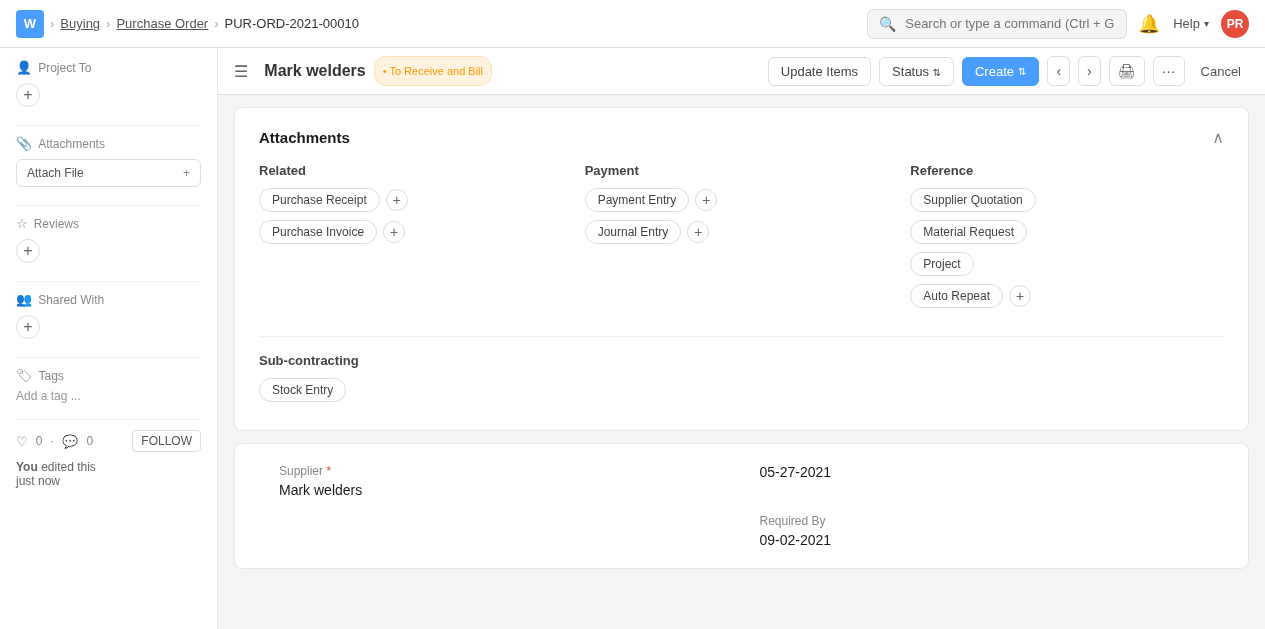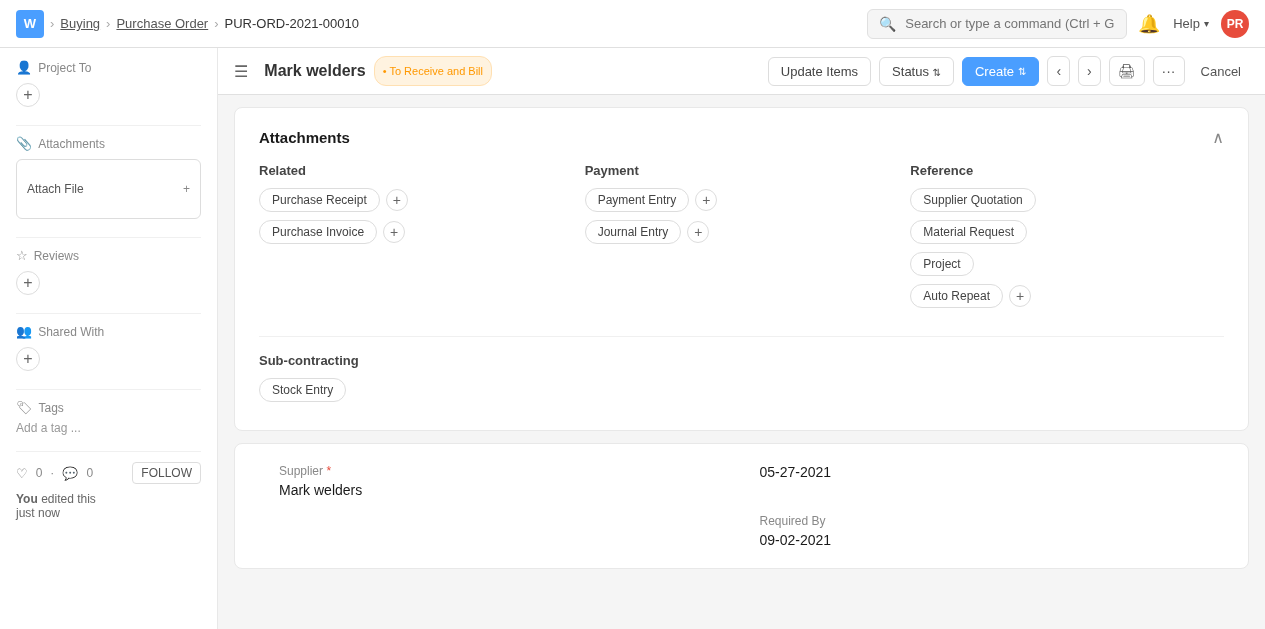--- a/index.html
+++ b/index.html
@@ -31,21 +31,21 @@
     
     .sidebar { width: 218px; background: #fff; border-right: 1px solid #e8e8e8; padding: 12px 16px; overflow-y: auto; flex-shrink: 0; }
     .menu-icon { color: #666; font-size: 16px; cursor: pointer; margin-right: 8px; }
 
     .sidebar-section { margin-bottom: 18px; }
     .sidebar-section-title { font-size: 12px; color: #888; font-weight: 500; display: flex; align-items: center; gap: 6px; margin-bottom: 8px; }
     .add-btn { width: 24px; height: 24px; border-radius: 50%; border: 1px solid #ddd; background: #fff; cursor: pointer; display: flex; align-items: center; justify-content: center; color: #666; font-size: 16px; line-height: 1; }
 
     .attach-file-btn {
       display: flex; align-items: center; gap: 6px; border: 1px solid #ddd; border-radius: 6px;
-      padding: 22px 10px; font-size: 12px; background: #fff; cursor: pointer; color: #555; margin-bottom: 8px;
+      padding: 6px 10px; font-size: 12px; background: #fff; cursor: pointer; color: #555; margin-bottom: 8px;
     }
 
     .sidebar-divider { border: none; border-top: 1px solid #f0f0f0; margin: 10px 0; }
 
     .tags-section { margin-top: 4px; }
     .tag-label { font-size: 12px; color: #888; margin-bottom: 4px; display: flex; align-items: center; gap: 6px; }
     .add-tag-text { font-size: 12px; color: #999; cursor: pointer; }
 
     .follow-row { display: flex; align-items: center; gap: 8px; font-size: 12px; color: #888; margin-top: 16px; padding-top: 10px; border-top: 1px solid #f0f0f0; }
     .follow-btn { margin-left: auto; font-size: 12px; color: #555; font-weight: 500; cursor: pointer; border: 1px solid #ddd; border-radius: 4px; padding: 3px 8px; background: #fff; }

